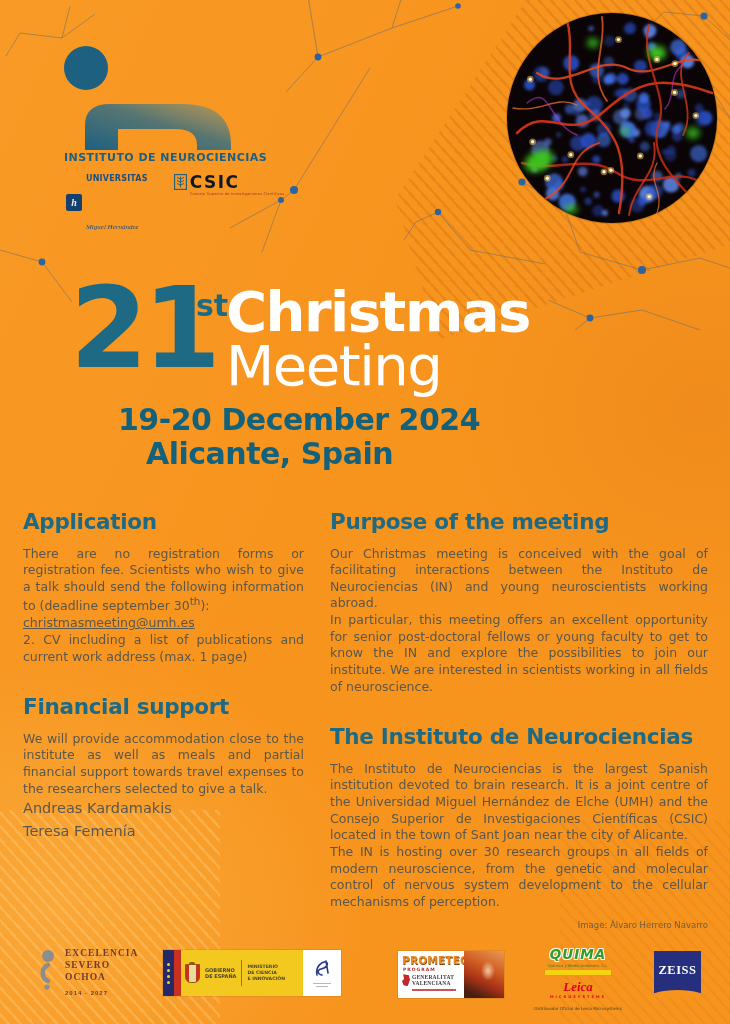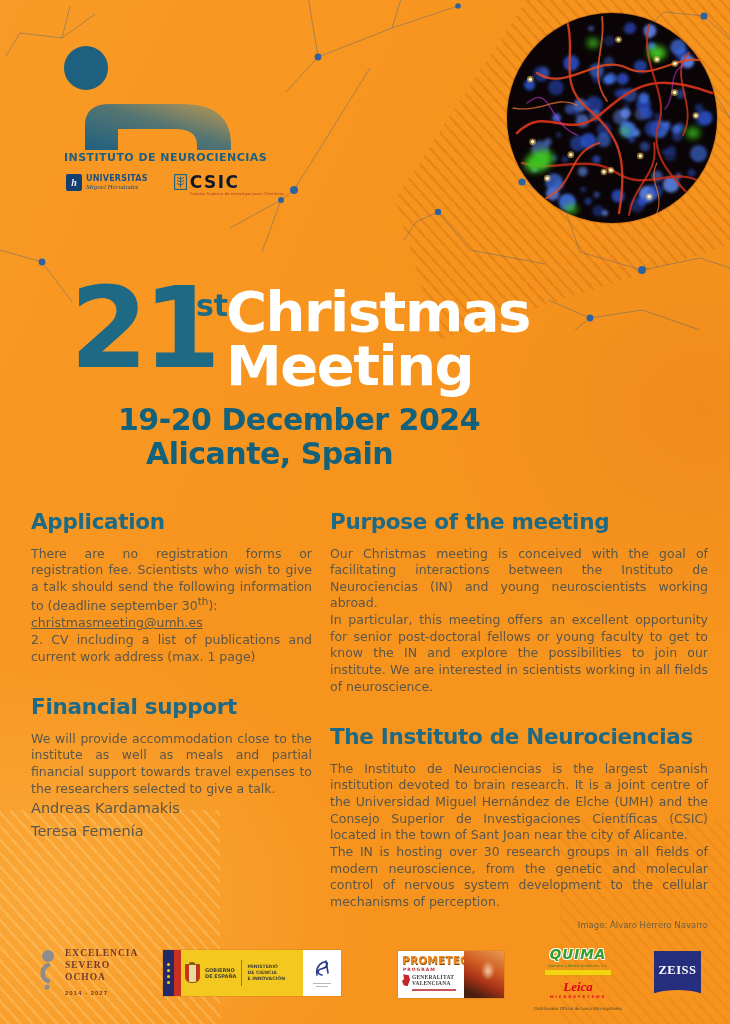--- a/index.html
+++ b/index.html
@@ -21,39 +21,39 @@
   .net{position:absolute;left:0;top:0;pointer-events:none;}
 
   
   .in-dot{position:absolute;left:64px;top:46px;width:44px;height:44px;border-radius:50%;background:#1D6080;}
   .in-arch{position:absolute;left:85px;top:104px;}
   .in-name{position:absolute;left:64px;top:151px;font-size:11px;font-weight:bold;letter-spacing:.45px;color:#1C5F80;}
   .unis{position:absolute;left:66px;top:174px;display:flex;align-items:flex-start;gap:26px;}
   .umh{display:flex;gap:4px;align-items:center;}
   .umh-emblem{width:16px;height:17px;background:#15406e;border-radius:2px;color:#e9edf5;font:italic bold 10px "Liberation Serif",serif;display:flex;align-items:center;justify-content:center;}
   .umh-text .l1{font-size:8px;font-weight:bold;color:#1C4F80;letter-spacing:.2px;}
-  .umh-text .l2{font:italic 7px "Liberation Serif",serif;color:#1C4F80;}
+  .umh-text .l2{font:italic 7px "Liberation Serif",serif;color:#1C4F80;margin-top:40px;}
   .csic{display:flex;gap:3px;align-items:flex-start;}
   .csic-text .big{font-size:17px;font-weight:bold;color:#0f172a;letter-spacing:1.5px;line-height:1;}
   .csic-text .tiny{font-size:3.6px;color:#a03a28;margin-top:1px;letter-spacing:.2px;}
 
   
   .micro{position:absolute;left:507px;top:13px;width:210px;height:210px;border-radius:50%;overflow:hidden;background:#0b0407;box-shadow:0 0 0 1px rgba(120,50,0,.25);}
 
   
   .big21{position:absolute;left:70px;top:272px;color:#1E6A85;font-size:112px;font-weight:bold;letter-spacing:-5px;line-height:1;}
   .sup-st{position:absolute;left:196px;top:288px;color:#1E6A85;font-size:30px;font-weight:bold;}
   .t1{position:absolute;left:226px;top:284px;color:#fff;font-size:56px;font-weight:bold;letter-spacing:-1.5px;line-height:1;}
-  .t2{position:absolute;left:226px;top:338px;color:#fff;font-size:56px;font-weight:bold;letter-spacing:-1.5px;line-height:1;}
+  .t2{position:absolute;left:226px;top:338px;color:#fff;font-size:56px;font-weight:normal;letter-spacing:-1.5px;line-height:1;}
   .date1{position:absolute;left:118px;top:402px;color:#14617B;font-size:30px;font-weight:bold;letter-spacing:-.5px;}
   .date2{position:absolute;left:118px;top:436px;color:#14617B;font-size:30px;font-weight:bold;letter-spacing:-.5px;margin-left:28px;}
 
   
   .col{position:absolute;top:508px;color:#5a574c;font-size:12.5px;line-height:1.33;text-align:justify;}
-  .col-l{left:31px;width:281px;}
+  .col-l{left:23px;width:281px;}
   .col-r{left:330px;width:378px;}
   h2{margin:0 0 9px 0;font-size:21.5px;font-weight:bold;color:#1E6A85;letter-spacing:-.3px;text-align:left;}
   .col p{margin:0;}
   .mb{margin-bottom:15px;}
   .mt{margin-top:28px;}
   .mt-lg{margin-top:42px;}
   a.mail{color:#5a574c;text-decoration:underline;}
   .names{font-size:14.5px;line-height:1.55;text-align:left;}
   .credit{margin-top:10px;font-size:8.5px;text-align:right;color:#6e5d42;}
 

